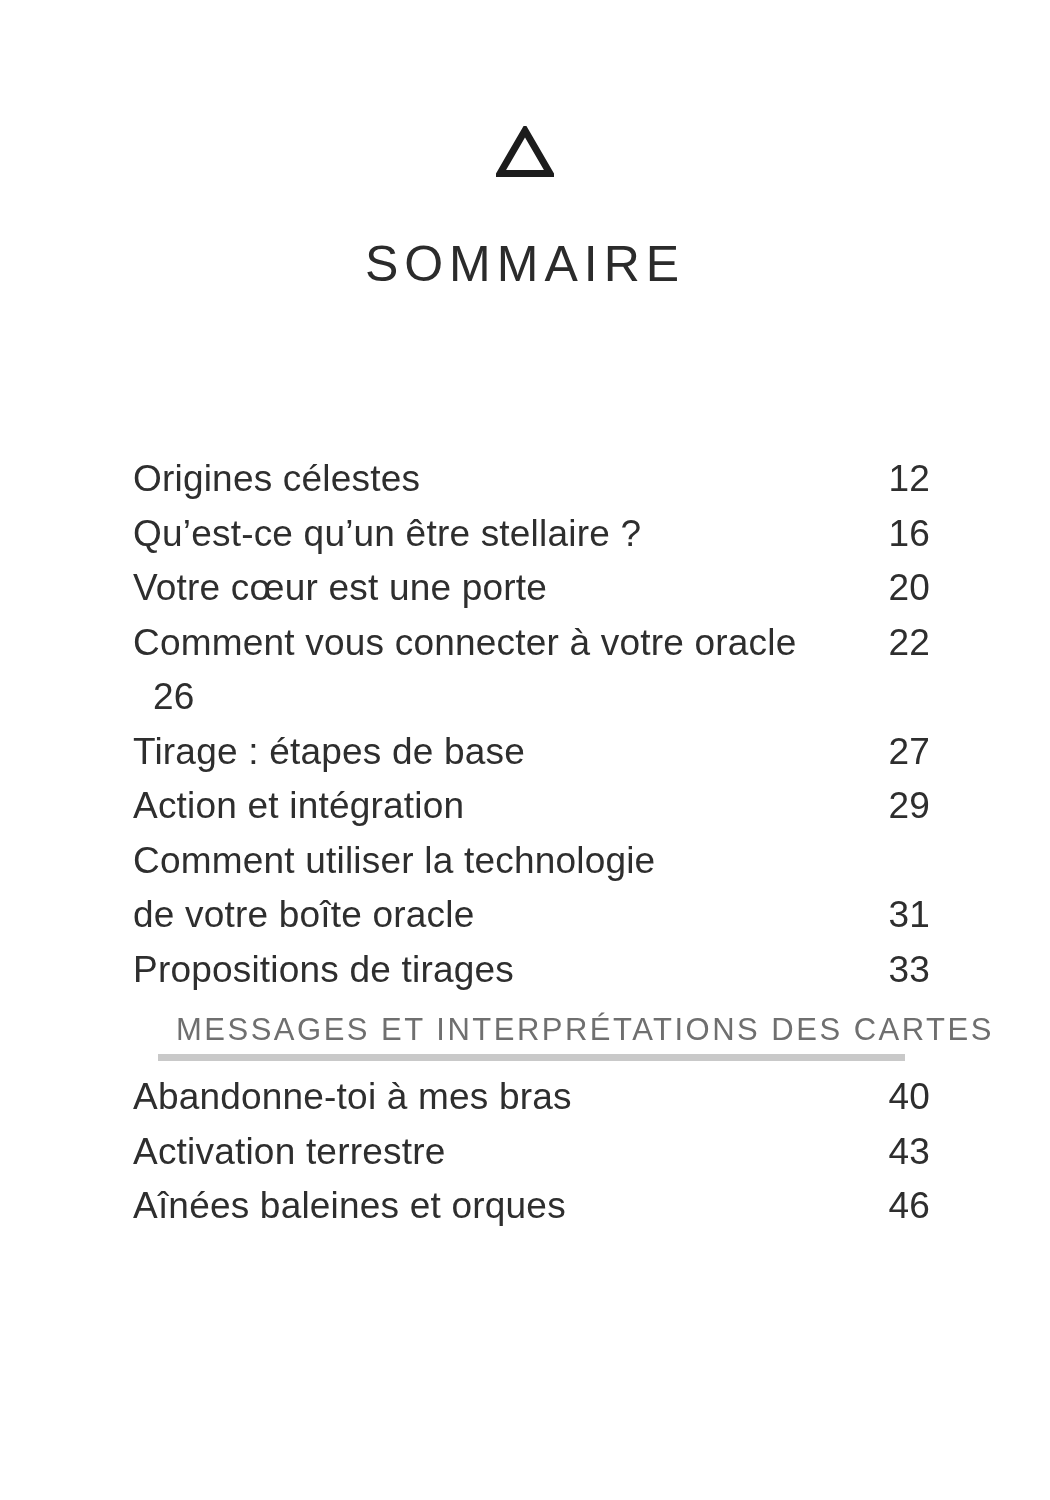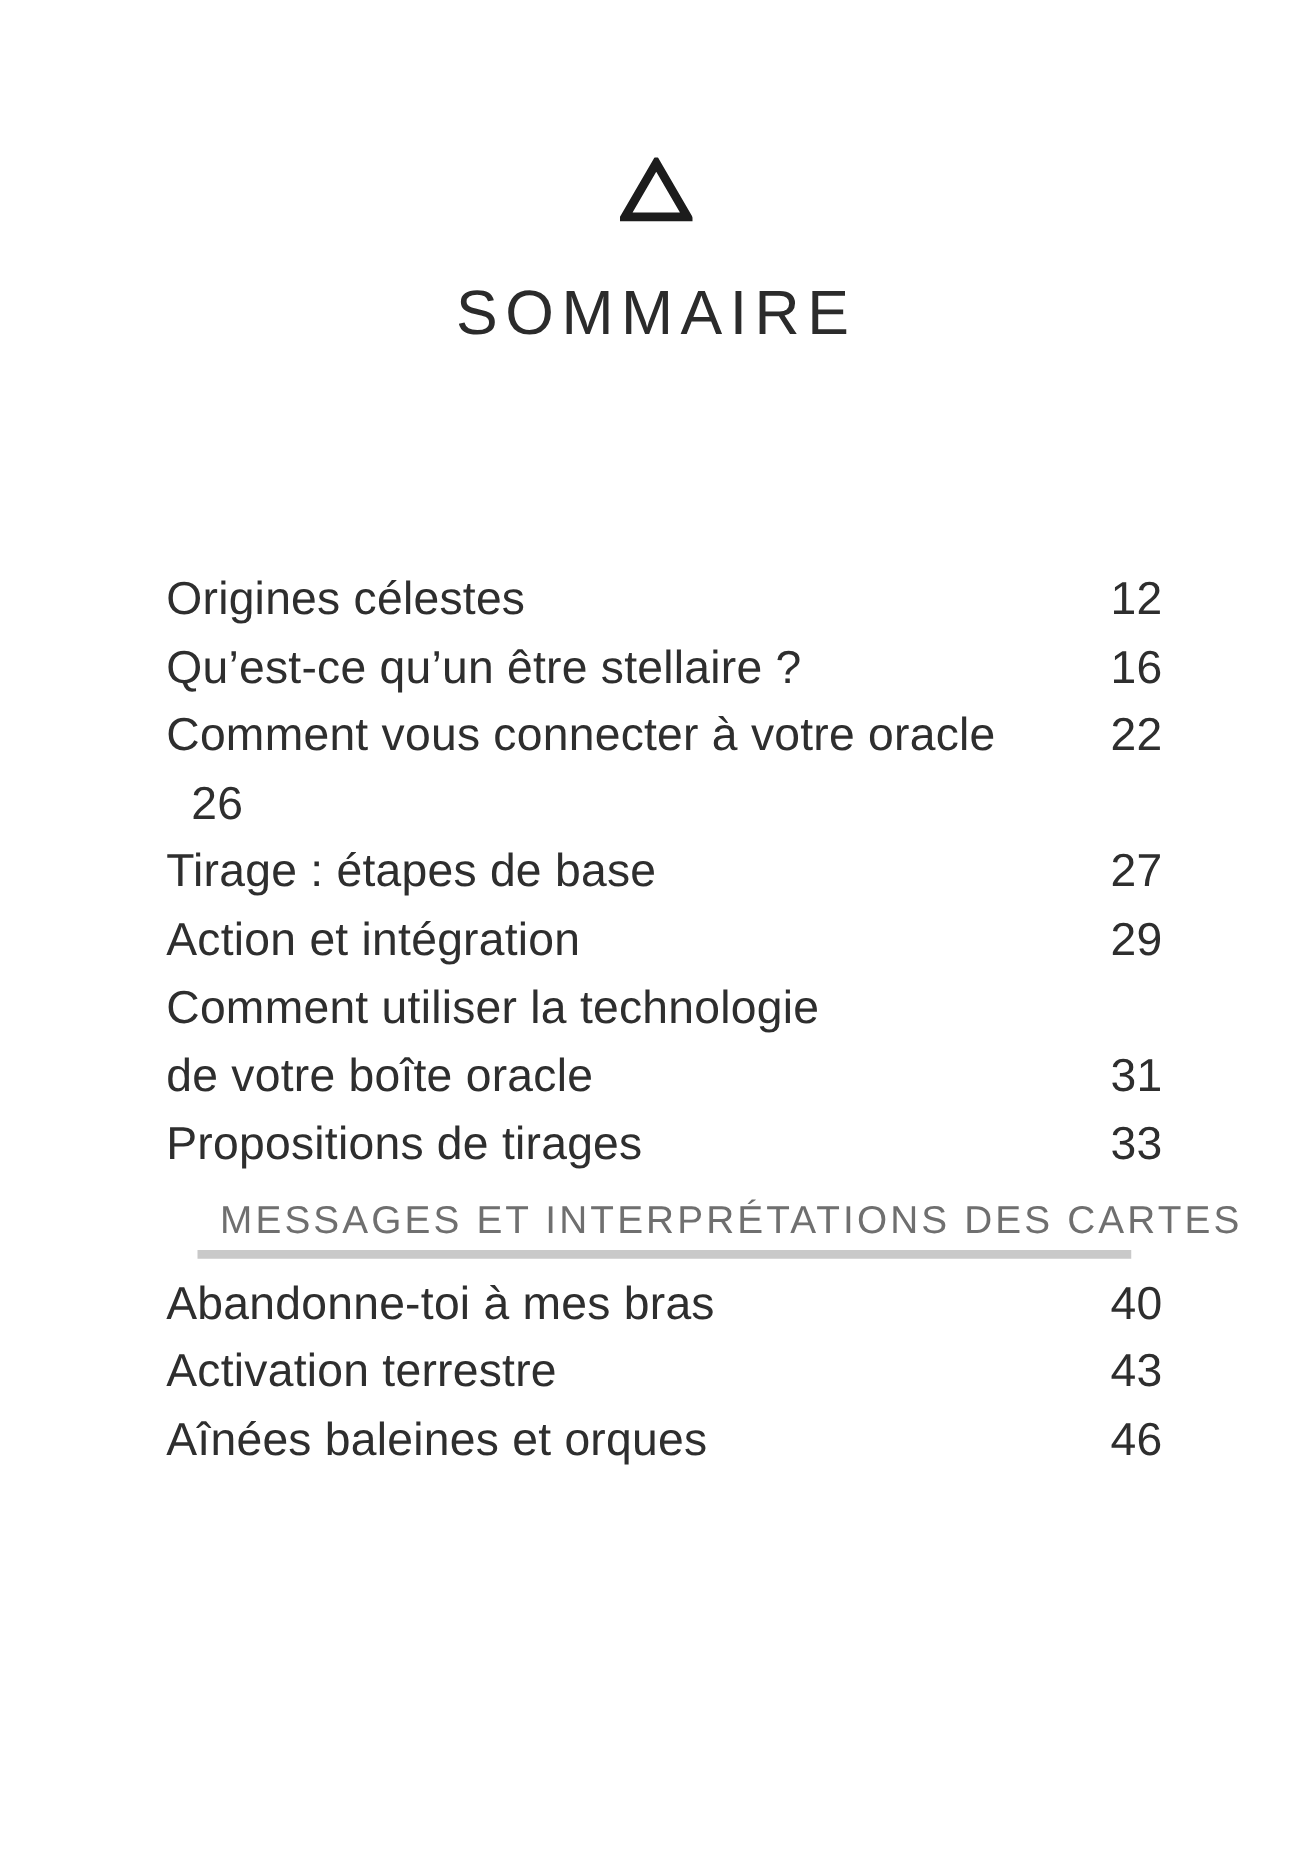--- a/index.html
+++ b/index.html
@@ -24,21 +24,21 @@
   .ornament{
     position:absolute;
     top:126px;
     left:0;
     width:100%;
     display:flex;
     justify-content:center;
   }
   .page-title{
     position:absolute;
-    top:224px;
+    top:238px;
     left:0;
     width:100%;
     text-align:center;
     font-size:50px;
     line-height:52px;
     font-weight:300;
     letter-spacing:6px;
     color:var(--title-text);
   }
   .toc{
@@ -105,20 +105,24 @@
     <div class="toc-row">
       <span class="label">Origines célestes</span>
       <span class="pagenum">12</span>
     </div>
 
     <div class="toc-row">
       <span class="label">Qu’est-ce qu’un être stellaire ?</span>
       <span class="pagenum">16</span>
     </div>
 
+    <div class="toc-row">
+      <span class="label">Votre cœur est une porte</span>
+      <span class="pagenum">20</span>
+    </div>
 
     <div class="toc-row">
       <span class="label">Comment vous connecter à votre oracle</span>
       <span class="pagenum">22</span>
     </div>
 
     <div class="toc-row">
       <span class="pagenum">26</span>
     </div>
 

